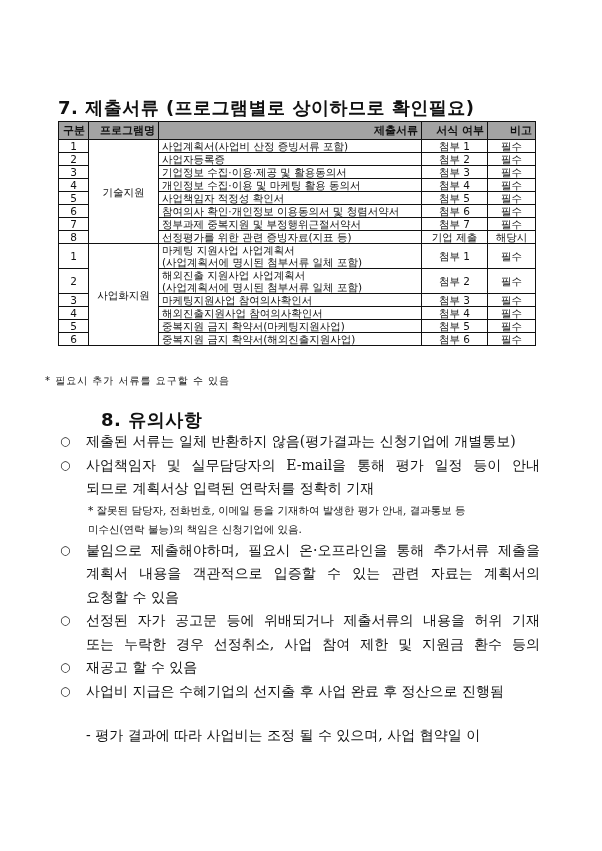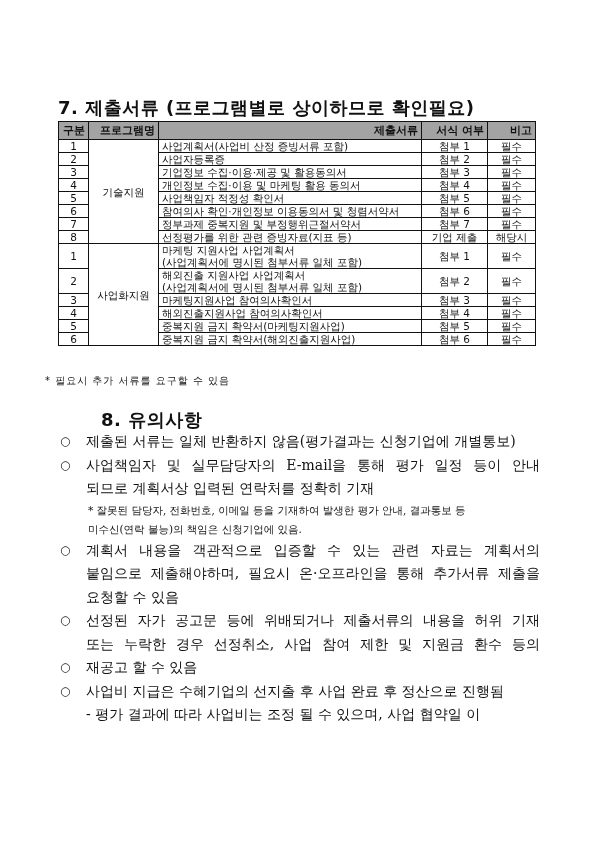--- a/index.html
+++ b/index.html
@@ -11,21 +11,21 @@
     table.docs th, table.docs td { border: 1px solid #111; padding: 0 3px; line-height: 12px; height: 12px; }
     table.docs th { background: #a3a3a3; font-weight: bold; font-size: 11px; height: 17px; text-align: right; }
     td.c { text-align: center; }
     td.l { text-align: left; }
     td.tall { height: 25px; line-height: 12px; }
     .note-star { position: absolute; left: 45px; top: 374px; font-size: 10px; letter-spacing: 1px; }
     .bullets { position: absolute; left: 58px; top: 430px; width: 482px; font-family: "DejaVu Serif", serif; font-size: 14px; line-height: 23.5px; }
     .bullet { position: relative; padding-left: 28px; }
     .bullet .mark { position: absolute; left: 2px; top: 0; font-family: "DejaVu Sans", sans-serif; font-size: 12px; }
     .subnote { padding-left: 30px; font-size: 10.5px; line-height: 19px; text-indent: -10px; margin-left: 10px; }
-    .dash { padding-left: 28px; }
+    .dash { padding-left: 28px; margin-top: 21px; }
     .justify { text-align: justify; text-align-last: justify; }
   </style>
 </head>
 <body>
 
 <div id="sec7" class="sec-title">7. 제출서류 (프로그램별로 상이하므로 확인필요)</div>
 
 <table class="docs">
   <colgroup>
     <col style="width:30px">
@@ -152,22 +152,22 @@
       <span class="mark">○</span>
       <div class="justify">사업책임자 및 실무담당자의 E-mail을 통해 평가 일정 등이 안내</div>
       <div>되므로 계획서상 입력된 연락처를 정확히 기재</div>
     </div>
     <div class="subnote">
       <div>* 잘못된 담당자, 전화번호, 이메일 등을 기재하여 발생한 평가 안내, 결과통보 등</div>
       <div>미수신(연락 불능)의 책임은 신청기업에 있음.</div>
     </div>
     <div class="bullet">
       <span class="mark">○</span>
+      <div class="justify">붙임으로 제출해야하며, 필요시 온·오프라인을 통해 추가서류 제출을</div>
       <div class="justify">계획서 내용을 객관적으로 입증할 수 있는 관련 자료는 계획서의</div>
-      <div class="justify">붙임으로 제출해야하며, 필요시 온·오프라인을 통해 추가서류 제출을</div>
       <div>요청할 수 있음</div>
     </div>
     <div class="bullet">
       <span class="mark">○</span>
       <div class="justify">선정된 자가 공고문 등에 위배되거나 제출서류의 내용을 허위 기재</div>
       <div class="justify">또는 누락한 경우 선정취소, 사업 참여 제한 및 지원금 환수 등의</div>
     </div>
     <div class="bullet">
       <span class="mark">○</span>
       <div>재공고 할 수 있음</div>

